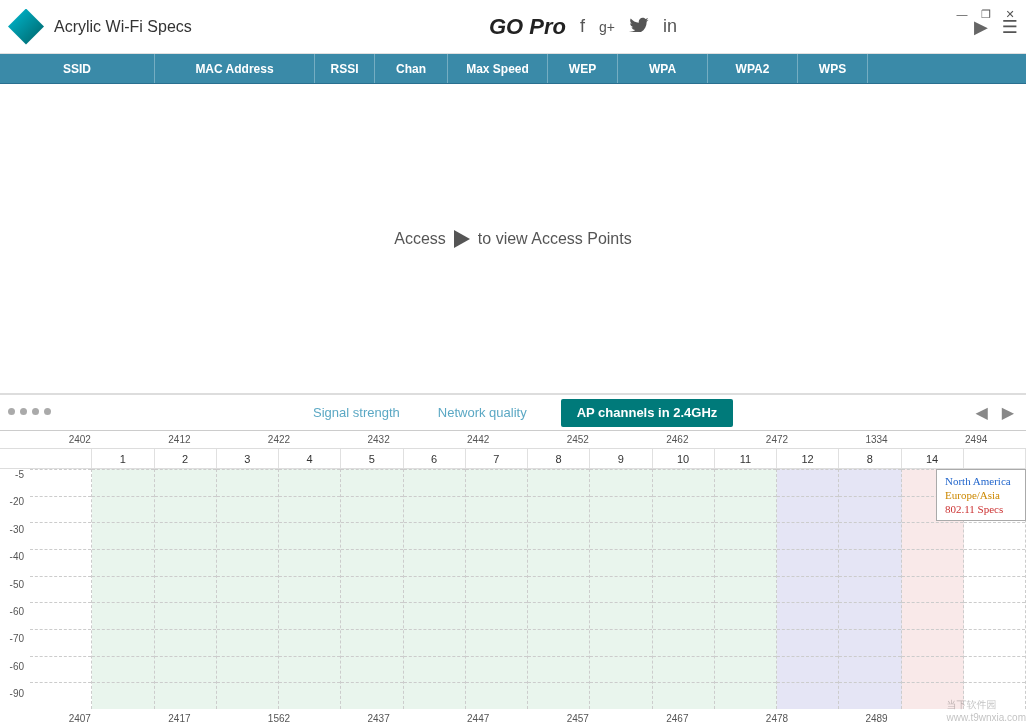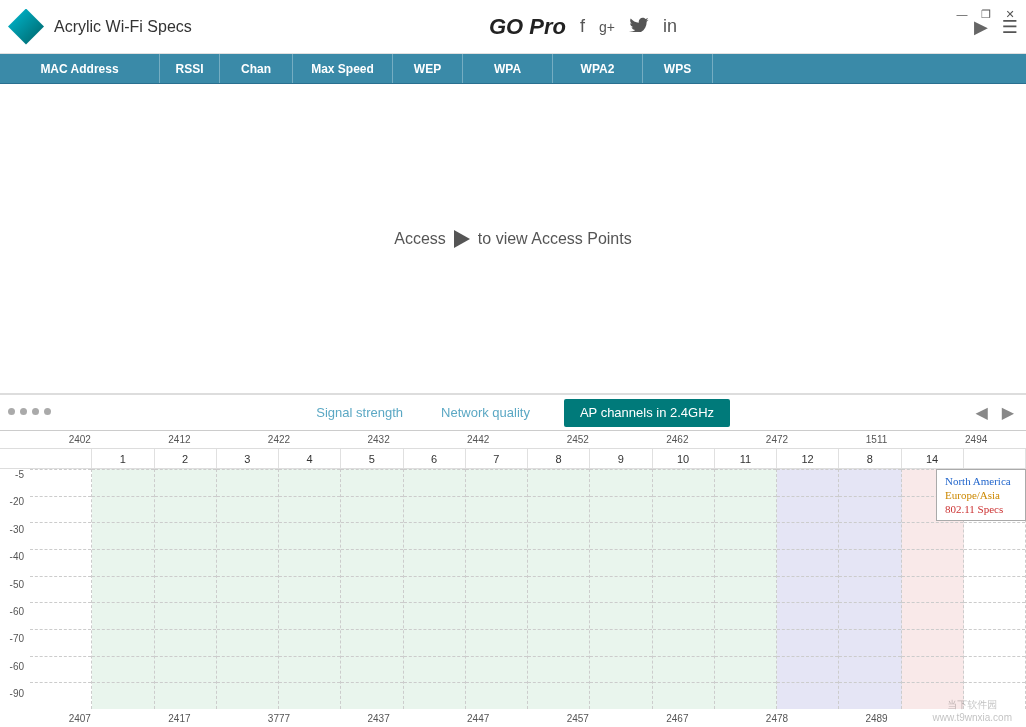--- a/index.html
+++ b/index.html
@@ -63,21 +63,21 @@
 
     
     #tabs-row {
       display: flex; align-items: center; justify-content: space-between;
       height: 36px; border-bottom: 1px solid #ccc; padding: 0 8px;
     }
     #tabs-left { display: flex; gap: 30px; align-items: center; }
     .tab-item { font-size: 13px; color: #5ba8c4; cursor: pointer; padding: 0 4px; height: 36px; display: flex; align-items: center; }
     #tab-ap-channels {
       background: #007a7a; color: #fff; padding: 4px 16px;
-      font-size: 13px; cursor: pointer; height: 28px; display: flex; align-items: center; border-radius: 2px;
+      font-size: 13px; cursor: pointer; height: 28px; display: flex; align-items: center; border-radius: 2px; font-weight: bold;
     }
     #tab-nav { display: flex; gap: 6px; align-items: center; }
     .tab-nav-btn { color: #888; font-size: 16px; cursor: pointer; padding: 0 4px; }
     #dots-row { display: flex; gap: 5px; justify-content: center; margin-bottom: 2px; }
     .dot { width: 7px; height: 7px; background: #aaa; border-radius: 50%; display: inline-block; }
 
     
     #chart-area { position: relative; background: #fff; flex: 1; }
     
     
@@ -173,20 +173,21 @@
     <span class="menu-btn">☰</span>
   </div>
   <div id="window-controls">
     <span class="wc">—</span>
     <span class="wc">❐</span>
     <span class="wc">✕</span>
   </div>
 </div>
 
 <div id="col-headers">
+  <div class="col-header col-ssid">SSID</div>
   <div class="col-header col-mac">MAC Address</div>
   <div class="col-header col-rssi">RSSI</div>
   <div class="col-header col-chan">Chan</div>
   <div class="col-header col-maxspeed">Max Speed</div>
   <div class="col-header col-wep">WEP</div>
   <div class="col-header col-wpa">WPA</div>
   <div class="col-header col-wpa2">WPA2</div>
   <div class="col-header col-wps">WPS</div>
 </div>
 
@@ -227,21 +228,21 @@
 
     <div id="freq-top" style="display:flex;padding-left:30px;height:18px;align-items:center;border-bottom:1px solid #ddd;">
     <span class="freq-label">2402</span>
         <span class="freq-label">2412</span>
         <span class="freq-label">2422</span>
         <span class="freq-label">2432</span>
         <span class="freq-label">2442</span>
         <span class="freq-label">2452</span>
         <span class="freq-label">2462</span>
         <span class="freq-label">2472</span>
-        <span class="freq-label">1511</span>
+        <span class="freq-label">1334</span>
         <span class="freq-label">2494</span>
       </div>
 
     <div id="chan-row" style="display:flex;padding-left:30px;height:20px;border-bottom:1px solid #ddd;">
     <div class="chan-cell"></div>
         <div class="chan-cell">1</div>
         <div class="chan-cell">2</div>
         <div class="chan-cell">3</div>
         <div class="chan-cell">4</div>
         <div class="chan-cell">5</div>
@@ -453,28 +454,28 @@
           <div class="legend-item legend-na">North America</div>
           <div class="legend-item legend-eu">Europe/Asia</div>
           <div class="legend-item legend-spec">802.11 Specs</div>
         </div>
       </div>
     </div>
 
     <div id="freq-bottom" style="display:flex;padding-left:30px;height:18px;align-items:center;">
     <span class="freq-bottom-label">2407</span>
         <span class="freq-bottom-label">2417</span>
-        <span class="freq-bottom-label">3777</span>
+        <span class="freq-bottom-label">1562</span>
         <span class="freq-bottom-label">2437</span>
         <span class="freq-bottom-label">2447</span>
         <span class="freq-bottom-label">2457</span>
         <span class="freq-bottom-label">2467</span>
         <span class="freq-bottom-label">2478</span>
         <span class="freq-bottom-label">2489</span>
         <span class="freq-bottom-label"></span>
       </div>
   </div>
 </div>
 
-<div id="watermark" style="position:fixed;bottom:4px;right:14px;font-size:10px;color:rgba(0,0,0,0.25);text-align:center;">
+<div id="watermark" style="position:fixed;bottom:4px;right:0;font-size:10px;color:rgba(0,0,0,0.25);text-align:left;">
   <div>当下软件园</div>
   <div>www.t9wnxia.com</div>
 </div>
 
 </body></html>

